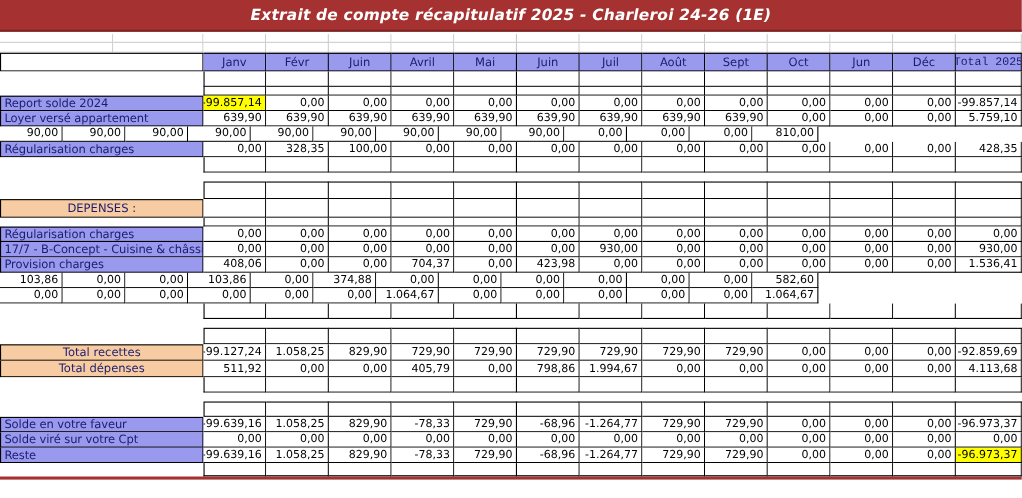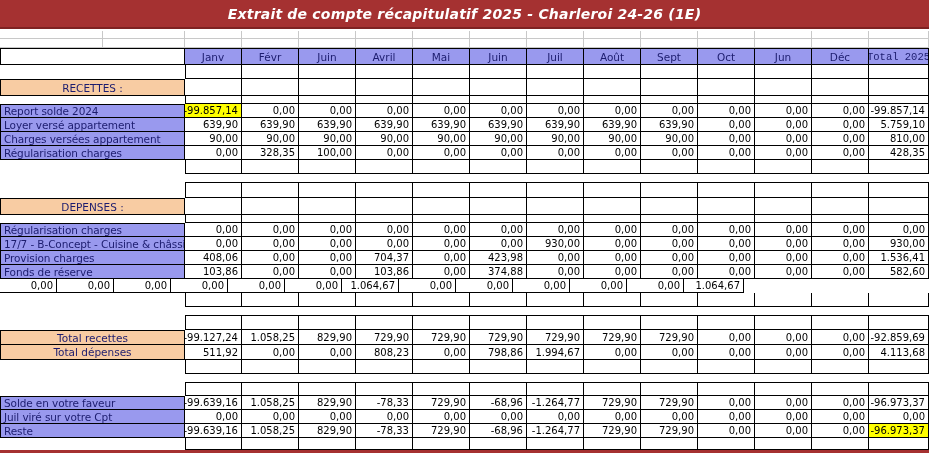--- a/index.html
+++ b/index.html
@@ -104,36 +104,20 @@
         <div class="c " style="width: 57px;"></div>
         <div class="c " style="width: 57px;"></div>
         <div class="c " style="width: 57px;"></div>
         <div class="c " style="width: 57px;"></div>
         <div class="c " style="width: 57px;"></div>
         <div class="c " style="width: 57px;"></div>
         <div class="c " style="width: 57px;"></div>
         <div class="c " style="width: 57px;"></div>
         <div class="c " style="width: 60px;"></div>
       </div>
-      <div class="row" style="height: 17px;">
-        <div class="c pch ctr bl bt" style="width: 185px;">RECETTES :</div>
-        <div class="c " style="width: 57px;"></div>
-        <div class="c " style="width: 57px;"></div>
-        <div class="c " style="width: 57px;"></div>
-        <div class="c " style="width: 57px;"></div>
-        <div class="c " style="width: 57px;"></div>
-        <div class="c " style="width: 57px;"></div>
-        <div class="c " style="width: 57px;"></div>
-        <div class="c " style="width: 57px;"></div>
-        <div class="c " style="width: 57px;"></div>
-        <div class="c " style="width: 57px;"></div>
-        <div class="c " style="width: 57px;"></div>
-        <div class="c " style="width: 57px;"></div>
-        <div class="c " style="width: 60px;"></div>
-      </div>
       <div class="row" style="height: 8px;">
         <div class="c void" style="width: 185px;"></div>
         <div class="c bl " style="width: 57px;"></div>
         <div class="c " style="width: 57px;"></div>
         <div class="c " style="width: 57px;"></div>
         <div class="c " style="width: 57px;"></div>
         <div class="c " style="width: 57px;"></div>
         <div class="c " style="width: 57px;"></div>
         <div class="c " style="width: 57px;"></div>
         <div class="c " style="width: 57px;"></div>
@@ -169,21 +153,20 @@
         <div class="c num" style="width: 57px;">639,90</div>
         <div class="c num" style="width: 57px;">639,90</div>
         <div class="c num" style="width: 57px;">639,90</div>
         <div class="c num" style="width: 57px;">639,90</div>
         <div class="c num" style="width: 57px;">0,00</div>
         <div class="c num" style="width: 57px;">0,00</div>
         <div class="c num" style="width: 57px;">0,00</div>
         <div class="c num" style="width: 60px;">5.759,10</div>
       </div>
       <div class="row" style="height: 14px;">
-        <div class="c lav lab bl" style="width: 185px;">Charges versées appartement</div>
         <div class="c num" style="width: 57px;">90,00</div>
         <div class="c num" style="width: 57px;">90,00</div>
         <div class="c num" style="width: 57px;">90,00</div>
         <div class="c num" style="width: 57px;">90,00</div>
         <div class="c num" style="width: 57px;">90,00</div>
         <div class="c num" style="width: 57px;">90,00</div>
         <div class="c num" style="width: 57px;">90,00</div>
         <div class="c num" style="width: 57px;">90,00</div>
         <div class="c num" style="width: 57px;">90,00</div>
         <div class="c num" style="width: 57px;">0,00</div>
@@ -316,21 +299,20 @@
         <div class="c num" style="width: 57px;">423,98</div>
         <div class="c num" style="width: 57px;">0,00</div>
         <div class="c num" style="width: 57px;">0,00</div>
         <div class="c num" style="width: 57px;">0,00</div>
         <div class="c num" style="width: 57px;">0,00</div>
         <div class="c num" style="width: 57px;">0,00</div>
         <div class="c num" style="width: 57px;">0,00</div>
         <div class="c num" style="width: 60px;">1.536,41</div>
       </div>
       <div class="row" style="height: 14px;">
-        <div class="c lav lab bl" style="width: 185px;">Fonds de réserve</div>
         <div class="c num" style="width: 57px;">103,86</div>
         <div class="c num" style="width: 57px;">0,00</div>
         <div class="c num" style="width: 57px;">0,00</div>
         <div class="c num" style="width: 57px;">103,86</div>
         <div class="c num" style="width: 57px;">0,00</div>
         <div class="c num" style="width: 57px;">374,88</div>
         <div class="c num" style="width: 57px;">0,00</div>
         <div class="c num" style="width: 57px;">0,00</div>
         <div class="c num" style="width: 57px;">0,00</div>
         <div class="c num" style="width: 57px;">0,00</div>
@@ -402,21 +384,21 @@
         <div class="c num" style="width: 57px;">0,00</div>
         <div class="c num" style="width: 57px;">0,00</div>
         <div class="c num" style="width: 57px;">0,00</div>
         <div class="c num" style="width: 60px;">-92.859,69</div>
       </div>
       <div class="row" style="height: 15px;">
         <div class="c pch ctr bl" style="width: 185px;">Total dépenses</div>
         <div class="c num" style="width: 57px;">511,92</div>
         <div class="c num" style="width: 57px;">0,00</div>
         <div class="c num" style="width: 57px;">0,00</div>
-        <div class="c num" style="width: 57px;">808,23</div>
+        <div class="c num" style="width: 57px;">405,79</div>
         <div class="c num" style="width: 57px;">0,00</div>
         <div class="c num" style="width: 57px;">798,86</div>
         <div class="c num" style="width: 57px;">1.994,67</div>
         <div class="c num" style="width: 57px;">0,00</div>
         <div class="c num" style="width: 57px;">0,00</div>
         <div class="c num" style="width: 57px;">0,00</div>
         <div class="c num" style="width: 57px;">0,00</div>
         <div class="c num" style="width: 57px;">0,00</div>
         <div class="c num" style="width: 60px;">4.113,68</div>
       </div>
@@ -465,21 +447,21 @@
         <div class="c num" style="width: 57px;">-68,96</div>
         <div class="c num" style="width: 57px;">-1.264,77</div>
         <div class="c num" style="width: 57px;">729,90</div>
         <div class="c num" style="width: 57px;">729,90</div>
         <div class="c num" style="width: 57px;">0,00</div>
         <div class="c num" style="width: 57px;">0,00</div>
         <div class="c num" style="width: 57px;">0,00</div>
         <div class="c num" style="width: 60px;">-96.973,37</div>
       </div>
       <div class="row" style="height: 14px;">
-        <div class="c lav lab bl" style="width: 185px;">Juil viré sur votre Cpt</div>
+        <div class="c lav lab bl" style="width: 185px;">Solde viré sur votre Cpt</div>
         <div class="c num" style="width: 57px;">0,00</div>
         <div class="c num" style="width: 57px;">0,00</div>
         <div class="c num" style="width: 57px;">0,00</div>
         <div class="c num" style="width: 57px;">0,00</div>
         <div class="c num" style="width: 57px;">0,00</div>
         <div class="c num" style="width: 57px;">0,00</div>
         <div class="c num" style="width: 57px;">0,00</div>
         <div class="c num" style="width: 57px;">0,00</div>
         <div class="c num" style="width: 57px;">0,00</div>
         <div class="c num" style="width: 57px;">0,00</div>

